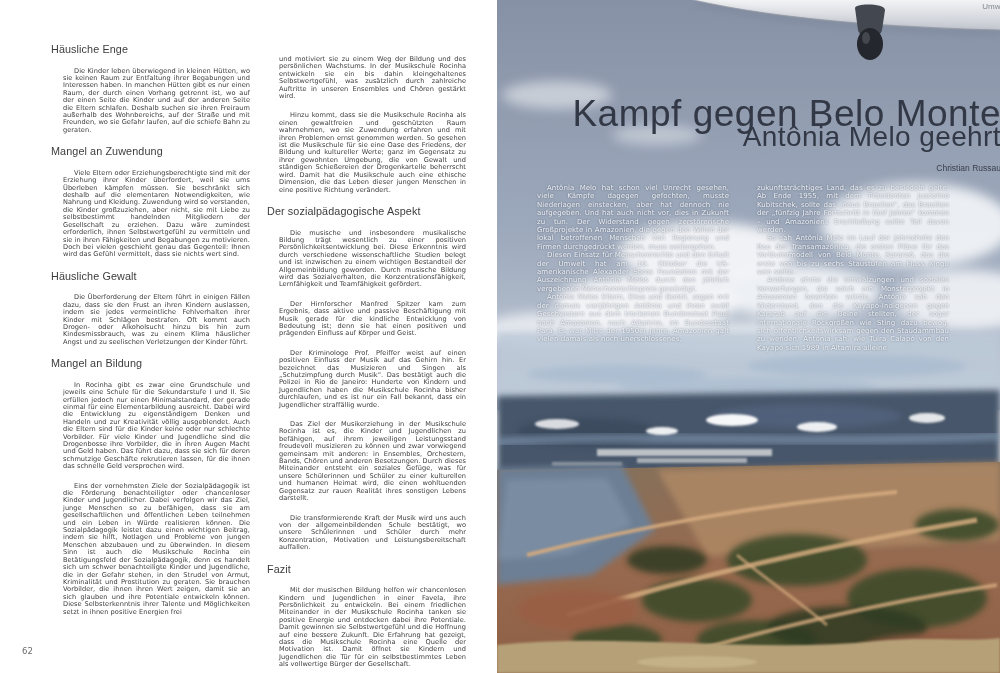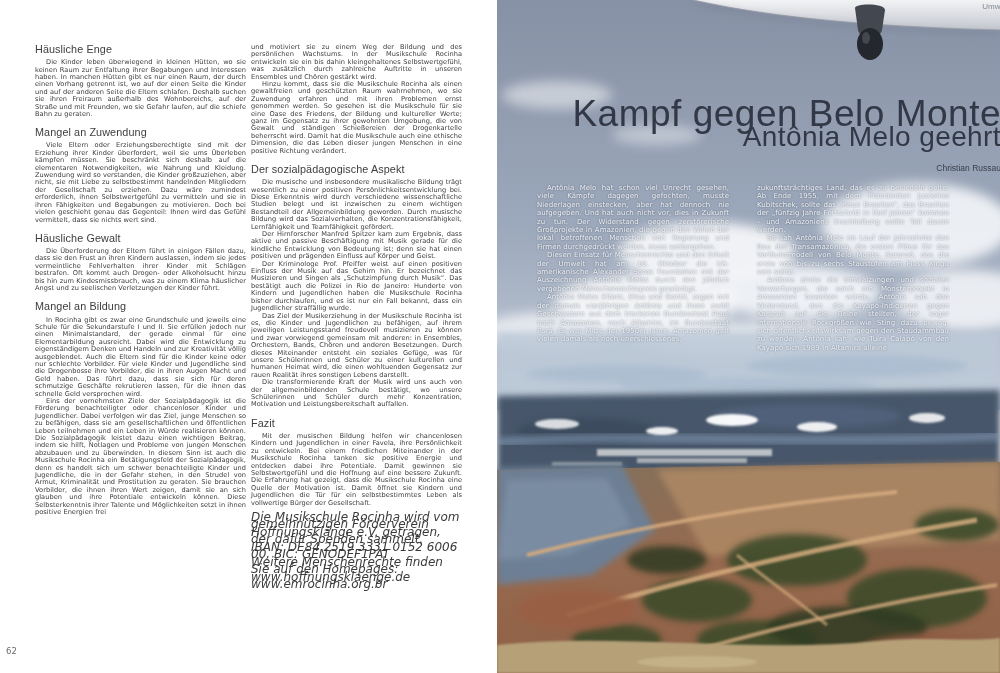--- a/index.html
+++ b/index.html
@@ -1,26 +1,26 @@
 <!DOCTYPE html>
 <html><head>
 <meta charset="utf-8">
 <style>
   html,body{margin:0;padding:0;background:#e8e8e8;}
   .spread{position:relative;width:1000px;height:673px;background:#ffffff;overflow:hidden;
           font-family:"DejaVu Sans",sans-serif;}
   
-  .page-left{position:absolute;left:0;top:0;width:539px;height:673px;background:#fff;}
+  .page-left{position:absolute;left:16px;top:0;width:539px;height:673px;background:#fff;}
   .col{position:absolute;top:44px;width:211px;}
   .col1{left:35px;}
   .col2{left:251px;}
   .lh{font-family:"Liberation Sans","DejaVu Sans",sans-serif;font-weight:400;
       font-size:10.8px;line-height:11.6px;color:#3c3c3c;margin:9px 0 3.5px;letter-spacing:.1px;}
   .lh.first{margin-top:0;}
-  p.body{font-size:6.6px;line-height:7.4px;text-align:justify;color:#3b3b3b;margin:0;
+  p.body{font-size:6.6px;line-height:7.4px;text-align:justify;color:#3b3b3b;margin:12px;
          text-indent:11px;letter-spacing:.05px;}
   p.noindent{text-indent:0;}
   .note{margin-top:7px;font-style:italic;}
   .note div{font-size:12px;line-height:7.5px;color:#3b3b3b;text-align:left;}
   .page-num{position:absolute;left:6px;top:646px;font-size:8.5px;color:#6b6b6b;}
   
   .page-right{position:absolute;left:497px;top:0;width:556px;height:673px;overflow:hidden;}
   .page-right svg{position:absolute;left:0;top:0;}
   .corner-label{position:absolute;top:2px;right:44px;font-size:8px;color:rgba(120,126,138,.9);
                 font-family:"Liberation Sans",sans-serif;}

